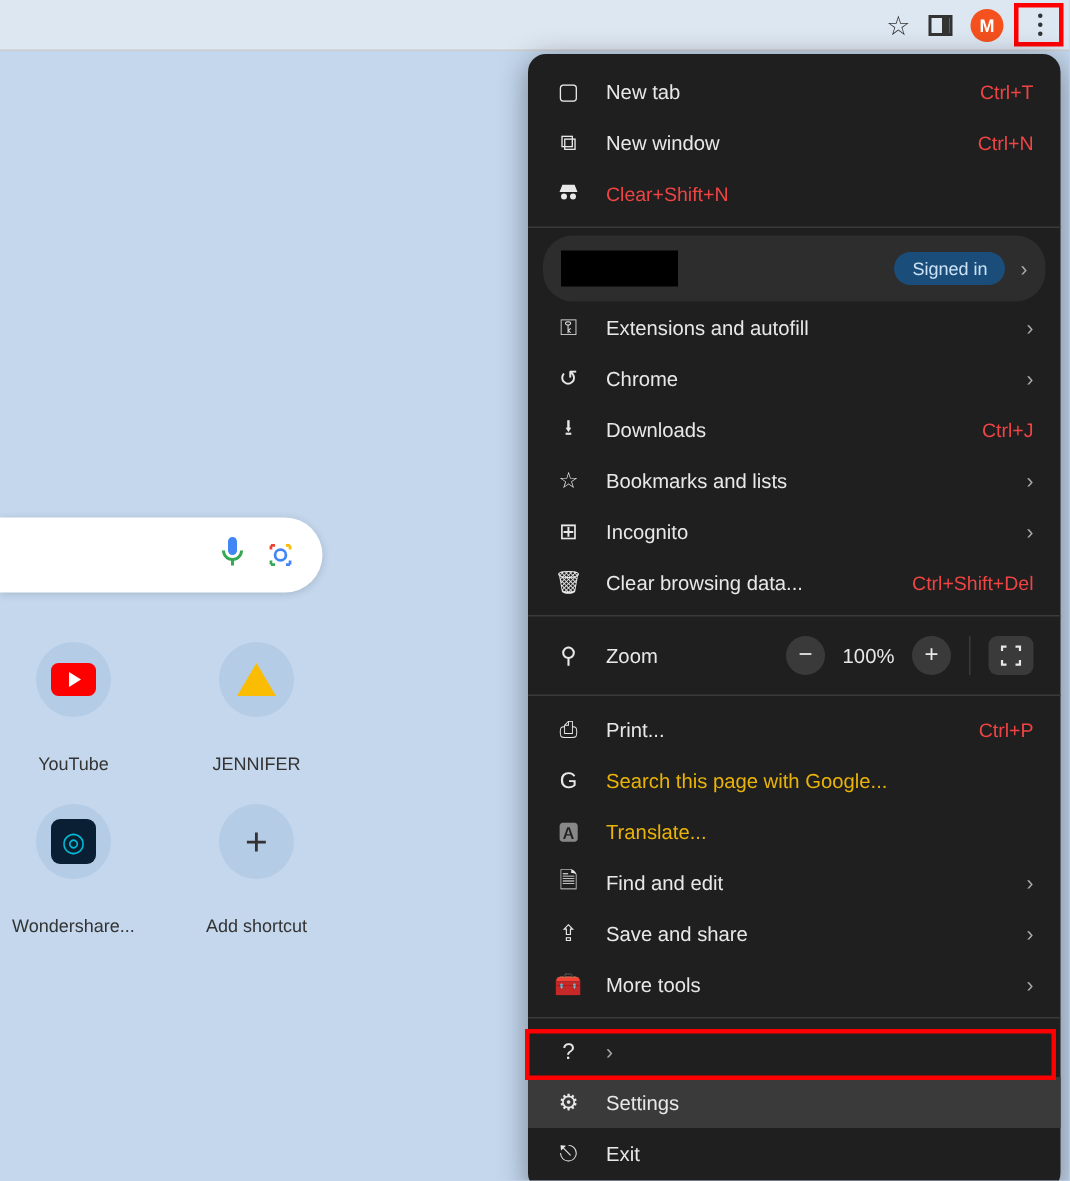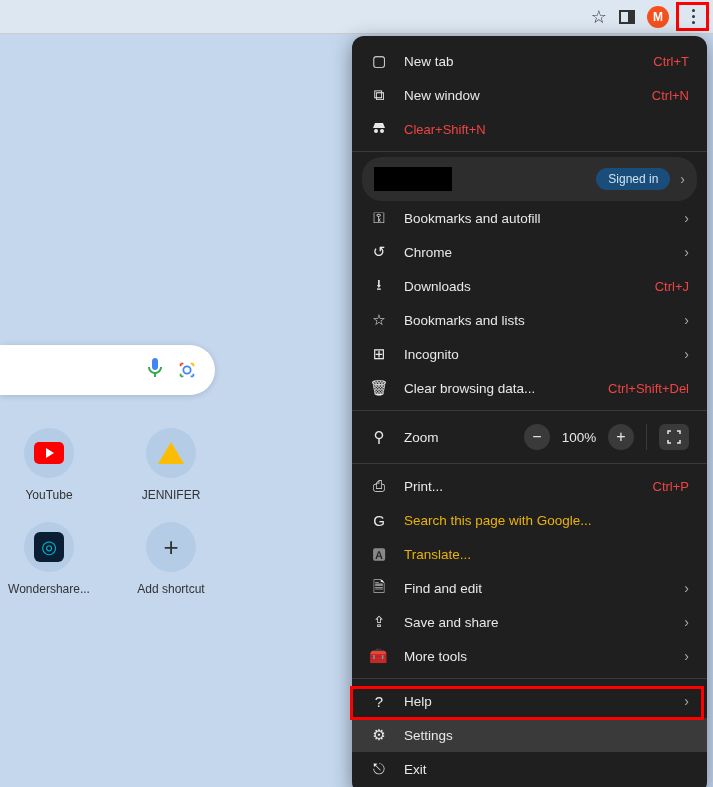--- a/index.html
+++ b/index.html
@@ -69,21 +69,21 @@
     }
     .shortcuts {
       position: absolute;
       top: 428px; left: 0;
       width: 220px;
       display: flex; flex-wrap: wrap;
       gap: 20px 40px; padding-left: 8px;
     }
     .shortcut {
       width: 82px; display: flex; flex-direction: column;
-      align-items: center; gap: 10px;
+      align-items: center; gap: 24px;
     }
     .shortcut-circle {
       width: 50px; height: 50px; border-radius: 50%;
       background: #b4cce5; display: flex;
       align-items: center; justify-content: center;
     }
     .yt-icon {
       width: 30px; height: 22px; background: #ff0000;
       border-radius: 5px; display: flex; align-items: center; justify-content: center;
     }
@@ -261,21 +261,21 @@
   </div>
   <div class="menu-divider"></div>
   <div class="profile-row">
     <div class="profile-black"></div>
     <div style="flex:1"></div>
     <span class="signed-in">Signed in</span>
     <span class="menu-chevron">›</span>
   </div>
   <div class="menu-item">
     <span class="menu-icon">⚿</span>
-    <span class="menu-label">Bookmarks and autofill</span>
+    <span class="menu-label">Extensions and autofill</span>
     <span class="menu-chevron">›</span>
   </div>
   <div class="menu-item">
     <span class="menu-icon">↺</span>
     <span class="menu-label">Chrome</span>
     <span class="menu-chevron">›</span>
   </div>
   <div class="menu-item">
     <span class="menu-icon">⭳</span>
     <span class="menu-label">Downloads</span>
@@ -337,21 +337,20 @@
     <span class="menu-chevron">›</span>
   </div>
   <div class="menu-item">
     <span class="menu-icon">🧰</span>
     <span class="menu-label">More tools</span>
     <span class="menu-chevron">›</span>
   </div>
   <div class="menu-divider"></div>
   <div class="menu-item">
     <span class="menu-icon">?</span>
-    <span class="menu-label">Help</span>
     <span class="menu-chevron">›</span>
   </div>
   <div class="menu-item hover">
     <span class="menu-icon">⚙</span>
     <span class="menu-label">Settings</span>
   </div>
   <div class="menu-item">
     <span class="menu-icon">⎋</span>
     <span class="menu-label">Exit</span>
   </div>

